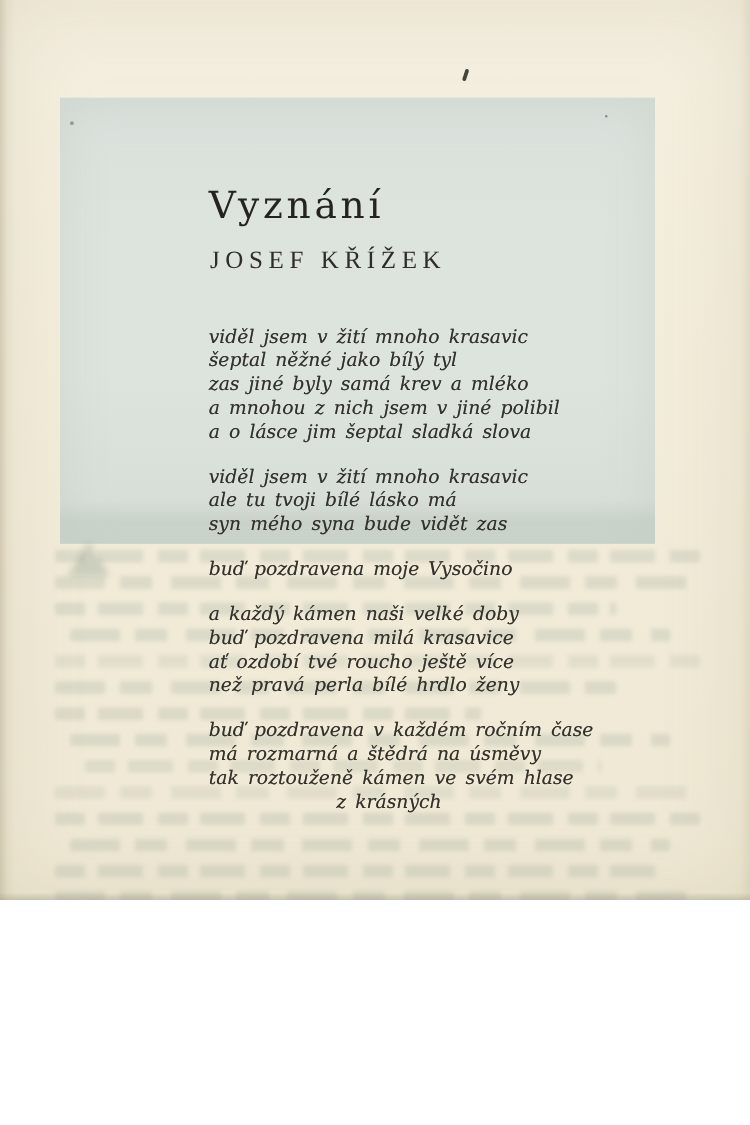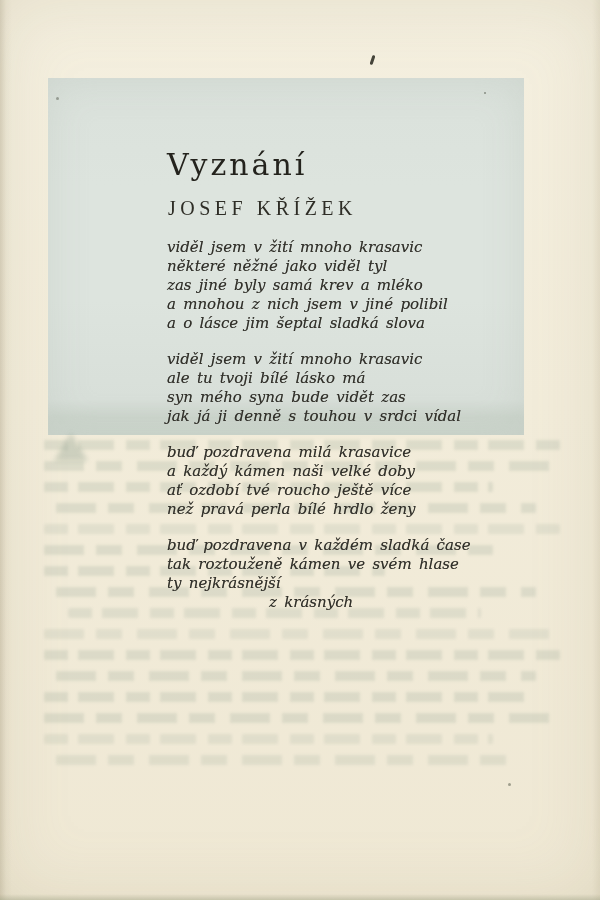--- a/index.html
+++ b/index.html
@@ -1,21 +1,21 @@
 <!DOCTYPE html>
 <html><head>
 <meta charset="utf-8">
 <style>
   html, body { margin:0; padding:0; }
   body {
     width:600px; height:900px; overflow:hidden;
     font-family:"DejaVu Serif", serif;
   }
   .scan {
-    position:relative; width:600px; height:900px; overflow:hidden;
+    position:relative; width:600px; height:720px; overflow:hidden;
     background:linear-gradient(180deg, #f4efdf 0%, #f2ecda 45%, #efe8d4 100%);
     box-shadow: inset 0 0 70px rgba(160,148,112,0.18);
   }
   
   .edge-left {
     position:absolute; left:0; top:0; bottom:0; width:12px;
     background:linear-gradient(90deg, rgba(125,113,82,0.22), rgba(125,113,82,0.05) 6px, transparent 12px);
   }
   .edge-bottom {
     position:absolute; left:0; right:0; bottom:0; height:6px;
@@ -73,21 +73,21 @@
   .poem-title {
     position:absolute; left:0; top:147px; margin:0;
     font-family:"DejaVu Serif", serif; font-weight:normal;
     font-size:30px; letter-spacing:3px; color:#24231d;
   }
   .poem-author {
     position:absolute; left:1px; top:197px;
     font-family:Liberation Serif, serif;
     font-size:20px; letter-spacing:4.5px; color:#2e2d26;
   }
-  .poem { position:absolute; left:0; top:238px; width:330px; }
+  .poem { position:absolute; left:0; top:260px; width:330px; }
   .stanza { margin:0 0 17px 0; }
   .poem-line {
     font-family:"DejaVu Serif", serif; font-style:italic;
     font-size:15px; line-height:19px; word-spacing:2.5px;
     color:#31302a; text-shadow:0 0 0.5px rgba(49,48,42,0.55);
     white-space:nowrap;
   }
   .indent-1 { padding-left:102px; }
   .indent-2 { padding-left:182px; }
 </style>
@@ -118,41 +118,43 @@
   </div>
   <div class="bt-cap"></div>
 
   <div class="content">
     <h1 class="poem-title">Vyznání</h1>
     <div class="poem-author">JOSEF KŘÍŽEK</div>
 
     <div class="poem">
       <div class="stanza">
         <div class="poem-line">viděl jsem v žití mnoho krasavic</div>
-        <div class="poem-line">některé něžné jako viděl tyl</div>
+        <div class="poem-line">šeptal něžné jako bílý tyl</div>
         <div class="poem-line">zas jiné byly samá krev a mléko</div>
         <div class="poem-line">a mnohou z nich jsem v jiné polibil</div>
         <div class="poem-line">a o lásce jim šeptal sladká slova</div>
       </div>
       <div class="stanza">
         <div class="poem-line">viděl jsem v žití mnoho krasavic</div>
         <div class="poem-line">ale tu tvoji bílé lásko má</div>
         <div class="poem-line">syn mého syna bude vidět zas</div>
-        <div class="poem-line">jak já ji denně s touhou v srdci vídal</div>
       </div>
       <div class="stanza">
+        <div class="poem-line">buď pozdravena moje Vysočino</div>
+      </div>
+      <div class="stanza">
+        <div class="poem-line">a každý kámen naši velké doby</div>
         <div class="poem-line">buď pozdravena milá krasavice</div>
-        <div class="poem-line">a každý kámen naši velké doby</div>
         <div class="poem-line">ať ozdobí tvé roucho ještě více</div>
         <div class="poem-line">než pravá perla bílé hrdlo ženy</div>
       </div>
       <div class="stanza">
-        <div class="poem-line">buď pozdravena v každém sladká čase</div>
+        <div class="poem-line">buď pozdravena v každém ročním čase</div>
+        <div class="poem-line">má rozmarná a štědrá na úsměvy</div>
         <div class="poem-line">tak roztouženě kámen ve svém hlase</div>
-        <div class="poem-line">ty nejkrásnější</div>
         <div class="poem-line indent-1">z krásných</div>
       </div>
     </div>
   </div>
 
   <div class="speck speck-slash"></div>
   <div class="speck speck-dot-br"></div>
   <div class="speck speck-dot-tr"></div>
   <div class="speck speck-dot-tl"></div>
 

